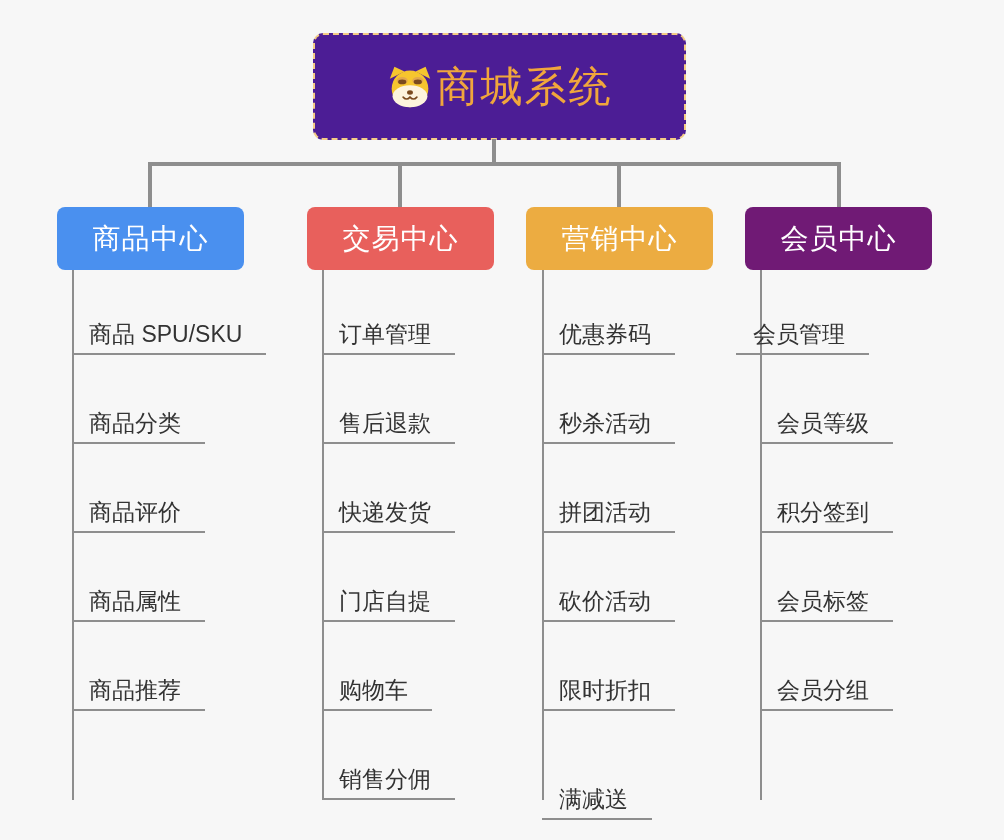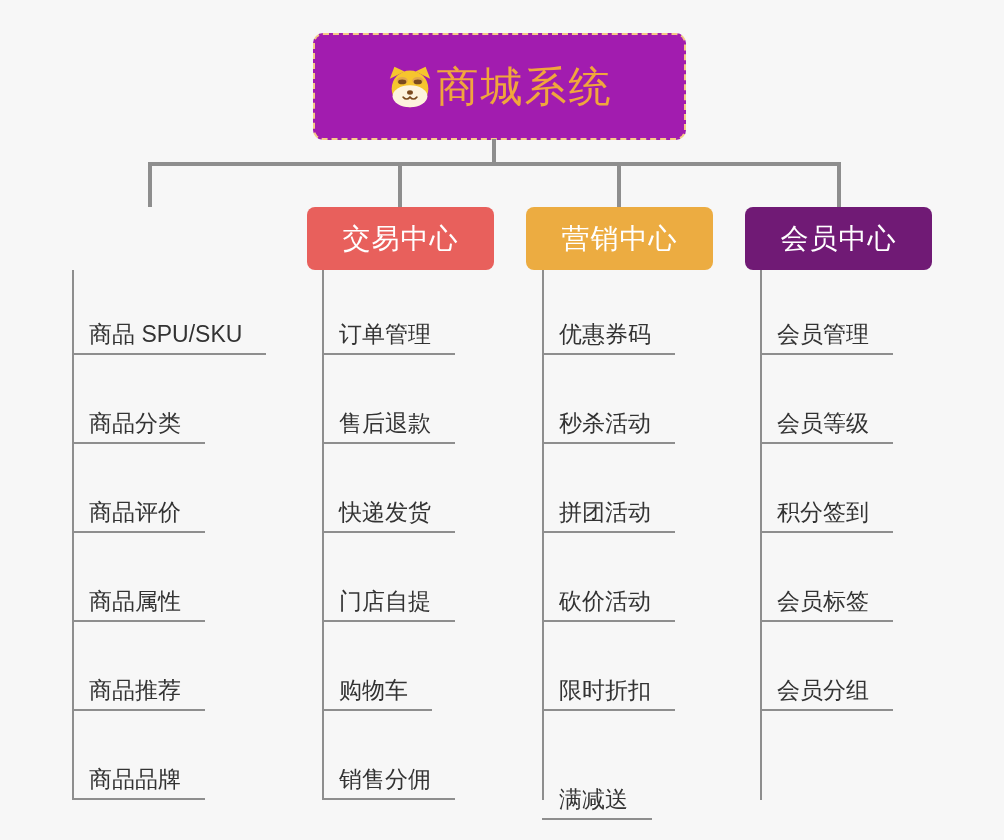--- a/index.html
+++ b/index.html
@@ -4,21 +4,21 @@
 <style>
   html,body { margin:0; padding:0; background:#f7f7f7; }
   .stage {
     position:relative; width:1004px; height:840px;
     background:#f7f7f7; overflow:hidden;
     font-family:"Liberation Sans","DejaVu Sans",sans-serif;
   }
   
   .root-box {
     position:absolute; left:313px; top:33px; width:373px; height:107px;
-    background:#a21caf; border:2px dashed #f4cc85; border-radius:10px;
+    background:#4c1d95; border:2px dashed #f4cc85; border-radius:10px;
     box-sizing:border-box; display:flex; align-items:center; justify-content:center; gap:4px;
   }
   .root-title { font-size:42px; letter-spacing:2px; color:#f0a63c; }
   
   .line { position:absolute; background:#8e8e8e; }
   .root-drop { left:492px; top:139px; width:4px; height:27px; }
   .bus { left:148px; top:162px; width:693px; height:4px; }
   .drop { top:162px; width:4px; height:45px; }
   .trunk { top:270px; width:2px; height:530px; }
   
@@ -56,49 +56,49 @@
     <span class="root-title" style="color: rgb(240, 166, 60);">商城系统</span>
   </div>
 
   <div class="line root-drop"></div>
   <div class="line bus"></div>
   <div class="line drop" style="left:148px"></div>
   <div class="line drop" style="left:398px"></div>
   <div class="line drop" style="left:617px"></div>
   <div class="line drop" style="left:837px"></div>
 
+  <div class="branch-header" style="left: 57px; background-color: rgb(74, 144, 239);">商品中心</div>
   <div class="branch-header" style="left: 307px; background-color: rgb(232, 96, 92); font-family: Liberation Mono, monospace;">交易中心</div>
   <div class="branch-header" style="left: 526px; background-color: rgb(236, 172, 65);">营销中心</div>
   <div class="branch-header" style="left: 745px; background-color: #701a75; text-align: center;">会员中心</div>
 
   <div class="line trunk" style="left:72px"></div>
   <div class="line trunk" style="left:322px"></div>
   <div class="line trunk" style="left:542px"></div>
   <div class="line trunk" style="left:760px"></div>
 
   <div class="item" style="left:72px;top:315px">商品 SPU/SKU</div>
   <div class="item" style="left:72px;top:404px">商品分类</div>
   <div class="item" style="left:72px;top:493px">商品评价</div>
   <div class="item" style="left:72px;top:582px">商品属性</div>
   <div class="item" style="left:72px;top:671px">商品推荐</div>
-  <div class="item" style="left:72px;top:760px">商品品牌</div>
 
   <div class="item" style="left:322px;top:315px">订单管理</div>
   <div class="item" style="left:322px;top:404px">售后退款</div>
   <div class="item" style="left:322px;top:493px">快递发货</div>
   <div class="item" style="left:322px;top:582px">门店自提</div>
   <div class="item" style="left:322px;top:671px">购物车</div>
   <div class="item" style="left:322px;top:760px">销售分佣</div>
 
   <div class="item" style="left:542px;top:315px">优惠券码</div>
   <div class="item" style="left:542px;top:404px">秒杀活动</div>
   <div class="item" style="left:542px;top:493px">拼团活动</div>
   <div class="item" style="left:542px;top:582px">砍价活动</div>
   <div class="item" style="left:542px;top:671px">限时折扣</div>
   <div class="item" style="left:542px;top:780px">满减送</div>
 
-  <div class="item" style="left:760px;top:315px">会员管理</div>
+  <div class="item" style="left:736px;top:315px">会员管理</div>
   <div class="item" style="left:760px;top:404px">会员等级</div>
   <div class="item" style="left:760px;top:493px">积分签到</div>
   <div class="item" style="left:760px;top:582px">会员标签</div>
   <div class="item" style="left:760px;top:671px">会员分组</div>
 
 </div>
 
 </body></html>

